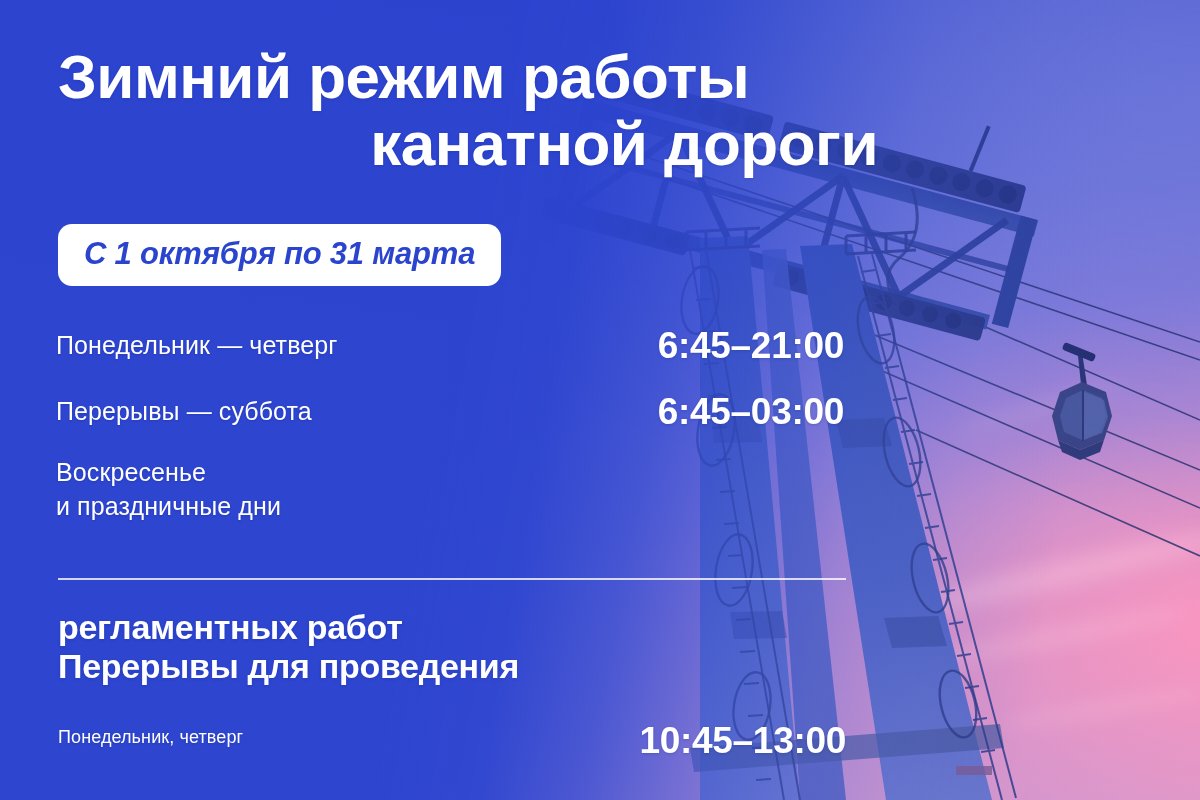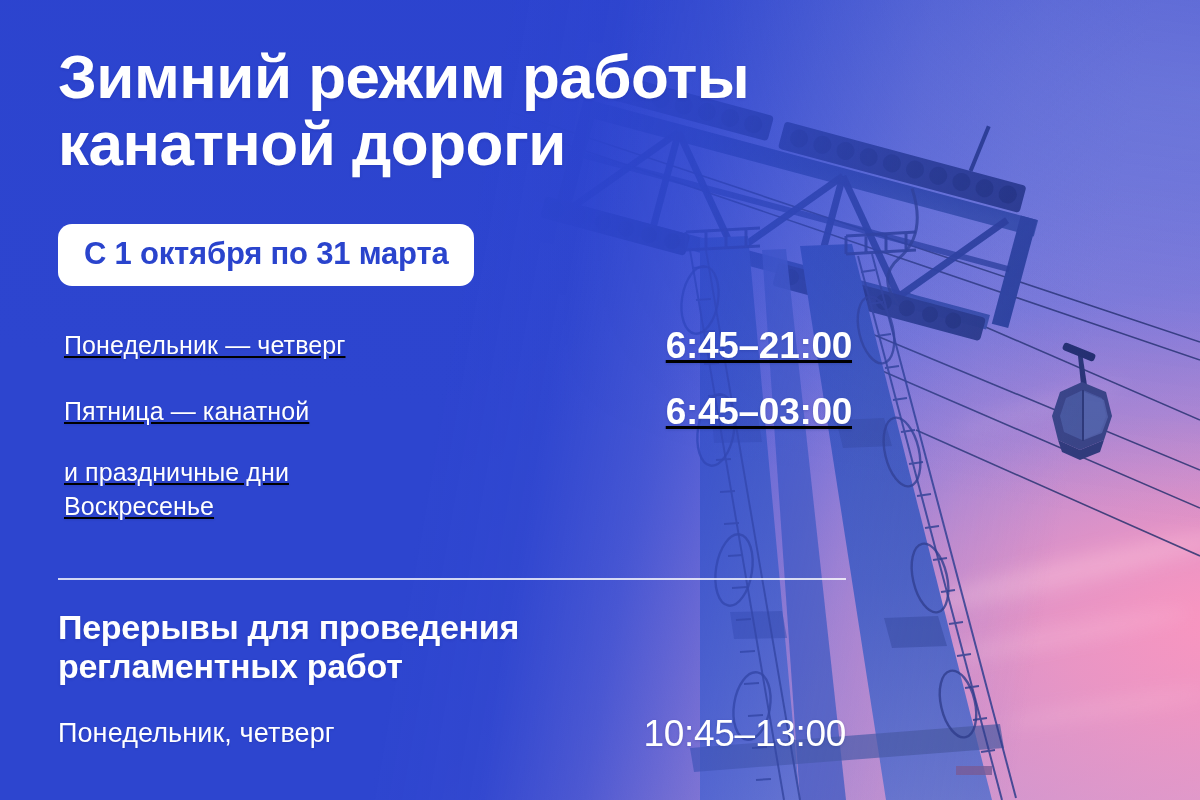--- a/index.html
+++ b/index.html
@@ -78,41 +78,41 @@
     position:absolute;
     left:58px; top:44px;
     width:820px;
     color:#fff;
     font-size:62px;
     font-weight:bold;
     line-height:1.08;
     letter-spacing:-0.5px;
     text-shadow:0 1px 3px rgba(20,30,110,.18);
   }
-  .title .l2 { display:block; }
+  .title .l2 { display:block;text-align:right; }
 
   .badge {
     position:absolute;
     left:58px; top:224px;
     background:#fff;
     color:#2a44cd;
     font-size:31px;
     font-weight:bold;
     padding:12px 26px 14px 26px;
     border-radius:14px;
     letter-spacing:-0.2px;
     white-space:nowrap;
+    font-style:italic;
   }
 
   
   .schedule {
     position:absolute;
-    left:64px; top:318px;
+    left:56px; top:318px;
     width:788px;
-    text-decoration:underline;
   }
   .row {
     display:flex;
     align-items:center;
     justify-content:space-between;
     min-height:56px;
     margin-bottom:10px;
   }
   .row.two-line { align-items:center; margin-top:16px; }
   .row .days {
@@ -157,31 +157,32 @@
   .section-title span { display:block; }
 
   .break-row {
     display:flex;
     align-items:center;
     justify-content:space-between;
     margin-top:26px;
   }
   .break-row .days {
     color:#fff;
-    font-size:27px;
+    font-size:18px;
     letter-spacing:.1px;
     text-shadow:0 1px 2px rgba(20,30,110,.20);
   }
   .break-row .time {
     color:#fff;
     font-size:37px;
-    font-weight:normal;
+    font-weight:bold;
     letter-spacing:-0.3px;
     white-space:nowrap;
     text-shadow:0 1px 3px rgba(20,30,110,.22);
+    margin-top:7px;
   }
 </style>
 </head>
 <body>
 
 <div class="poster">
 
   <div class="photo">
     <div class="sky"></div>
     <div class="cloud cl1"></div>
@@ -390,40 +391,40 @@
 
       <div class="row">
         <div class="days">
           <span>Понедельник — четверг</span>
         </div>
         <div class="time">6:45–21:00</div>
       </div>
 
       <div class="row">
         <div class="days">
-          <span>Пятница — канатной</span>
+          <span>Перерывы — суббота</span>
         </div>
         <div class="time">6:45–03:00</div>
       </div>
 
       <div class="row two-line">
         <div class="days">
+          <span>Воскресенье</span>
           <span>и праздничные дни</span>
-          <span>Воскресенье</span>
         </div>
       </div>
 
     </div>
 
     <div class="divider"></div>
 
     <div class="section">
       <h2 class="section-title">
+        <span>регламентных работ</span>
         <span>Перерывы для проведения</span>
-        <span>регламентных работ</span>
       </h2>
       <div class="break-row">
         <div class="days">Понедельник, четверг</div>
         <div class="time">10:45–13:00</div>
       </div>
     </div>
 
   </div>
 </div>
 

